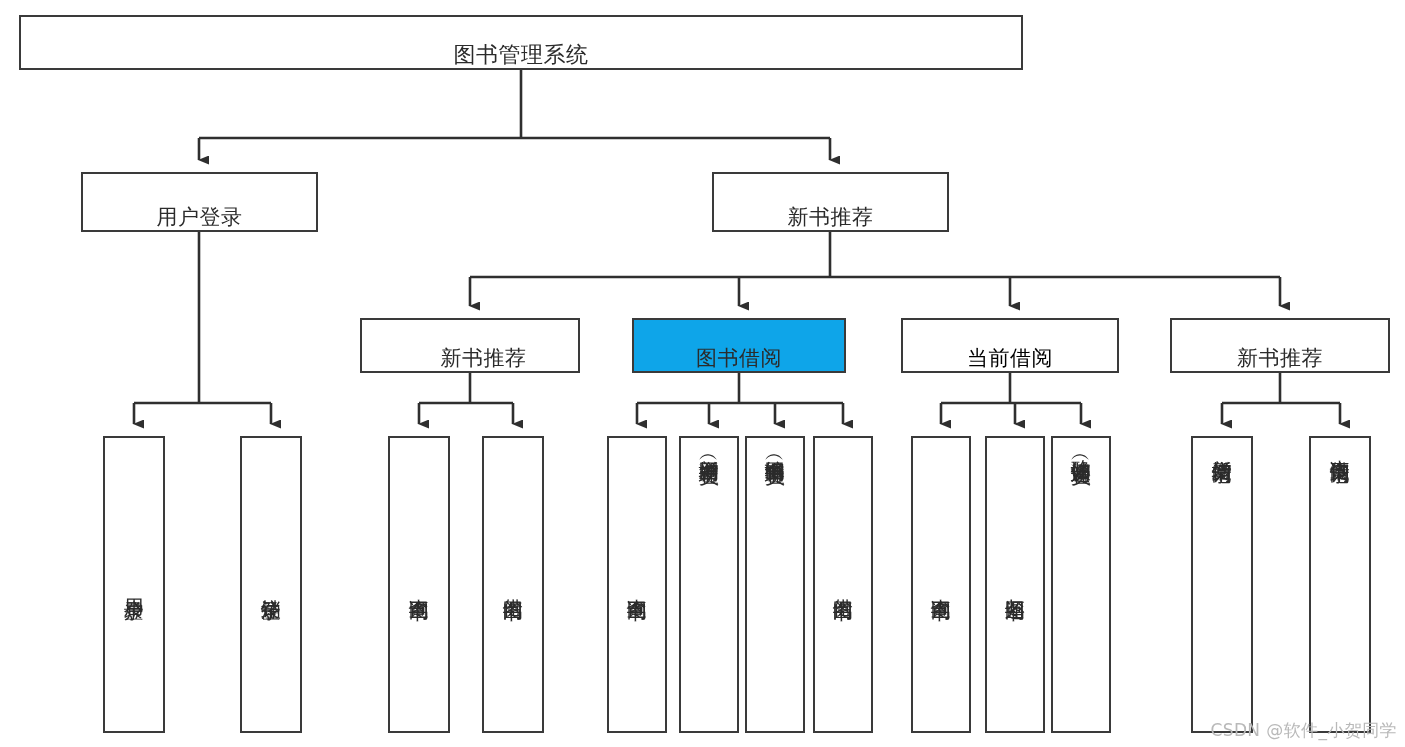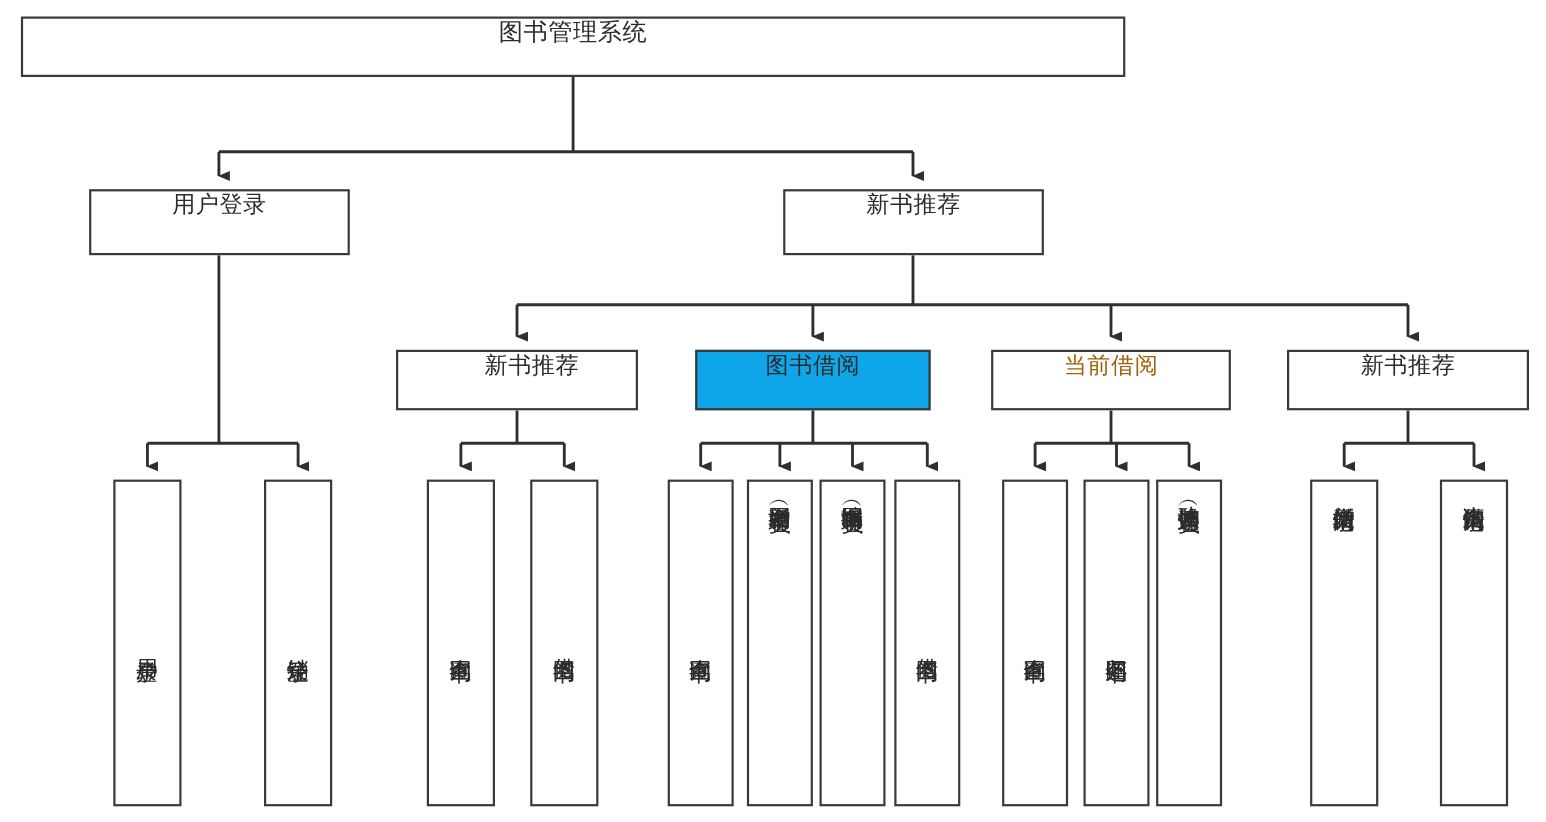--- a/index.html
+++ b/index.html
@@ -26,21 +26,21 @@
     width: 1405px;
     height: 747px;
     pointer-events: none;
   }
   .node {
     position: absolute;
     box-sizing: border-box;
     background: #ffffff;
     border: 2.5px solid #3a3a3a;
     display: flex;
-    align-items: flex-start;
+    align-items: flex-end;
     justify-content: center;
     z-index: 2;
   }
   .node .label {
     color: #2b2b2b;
     font-size: 21px;
     line-height: 1.18;
     letter-spacing: 0.5px;
     white-space: nowrap;
     text-align: center;
@@ -132,21 +132,21 @@
       <div class="node" style="left: 712px; top: 172px; width: 237px; height: 60px; border-color: rgb(58, 58, 58); background: rgb(255, 255, 255);">
         <span class="label" style="color: rgb(43, 43, 43);">新书推荐</span>
       </div>
       <div class="node" style="left: 360px; top: 318px; width: 220px; height: 55px; border-color: rgb(58, 58, 58); background: rgb(255, 255, 255); padding-left: 27px;">
         <span class="label" style="color: rgb(43, 43, 43);">新书推荐</span>
       </div>
       <div class="node" style="left: 632px; top: 318px; width: 214px; height: 55px; border-color: rgb(58, 58, 58); background: #0ea5e9;">
         <span class="label" style="color: rgb(43, 43, 43);">图书借阅</span>
       </div>
       <div class="node" style="left: 901px; top: 318px; width: 218px; height: 55px; border-color: rgb(58, 58, 58); background: rgb(255, 255, 255);">
-        <span class="label" style="color: #a16207;">当前借阅</span>
+        <span class="label" style="color: #000000;">当前借阅</span>
       </div>
       <div class="node" style="left: 1170px; top: 318px; width: 220px; height: 55px; border-color: rgb(58, 58, 58); background: rgb(255, 255, 255);">
         <span class="label" style="color: rgb(43, 43, 43);">新书推荐</span>
       </div>
       <div class="node vertical centered" style="left: 103px; top: 436px; width: 62px; height: 297px; border-color: rgb(58, 58, 58); background: rgb(255, 255, 255);">
         <span class="label" style="color: rgb(43, 43, 43);">用户登录</span>
       </div>
       <div class="node vertical centered" style="left: 240px; top: 436px; width: 62px; height: 297px; border-color: rgb(58, 58, 58); background: rgb(255, 255, 255);">
         <span class="label" style="color: rgb(43, 43, 43);">注销登录</span>
       </div>
@@ -178,14 +178,15 @@
         <span class="label" style="color: rgb(43, 43, 43);">确认归还（管理员）</span>
       </div>
       <div class="node vertical" style="left: 1191px; top: 436px; width: 62px; height: 297px; border-color: rgb(58, 58, 58); background: rgb(255, 255, 255);">
         <span class="label" style="color: rgb(43, 43, 43);">新增借阅记录</span>
       </div>
       <div class="node vertical" style="left: 1309px; top: 436px; width: 62px; height: 297px; border-color: rgb(58, 58, 58); background: rgb(255, 255, 255);">
         <span class="label" style="color: rgb(43, 43, 43);">查询借阅记录</span>
       </div>
     </div>
 
+  <div id="watermark">CSDN @软件_小贺同学</div>
 
 </div>
 
 </body></html>

